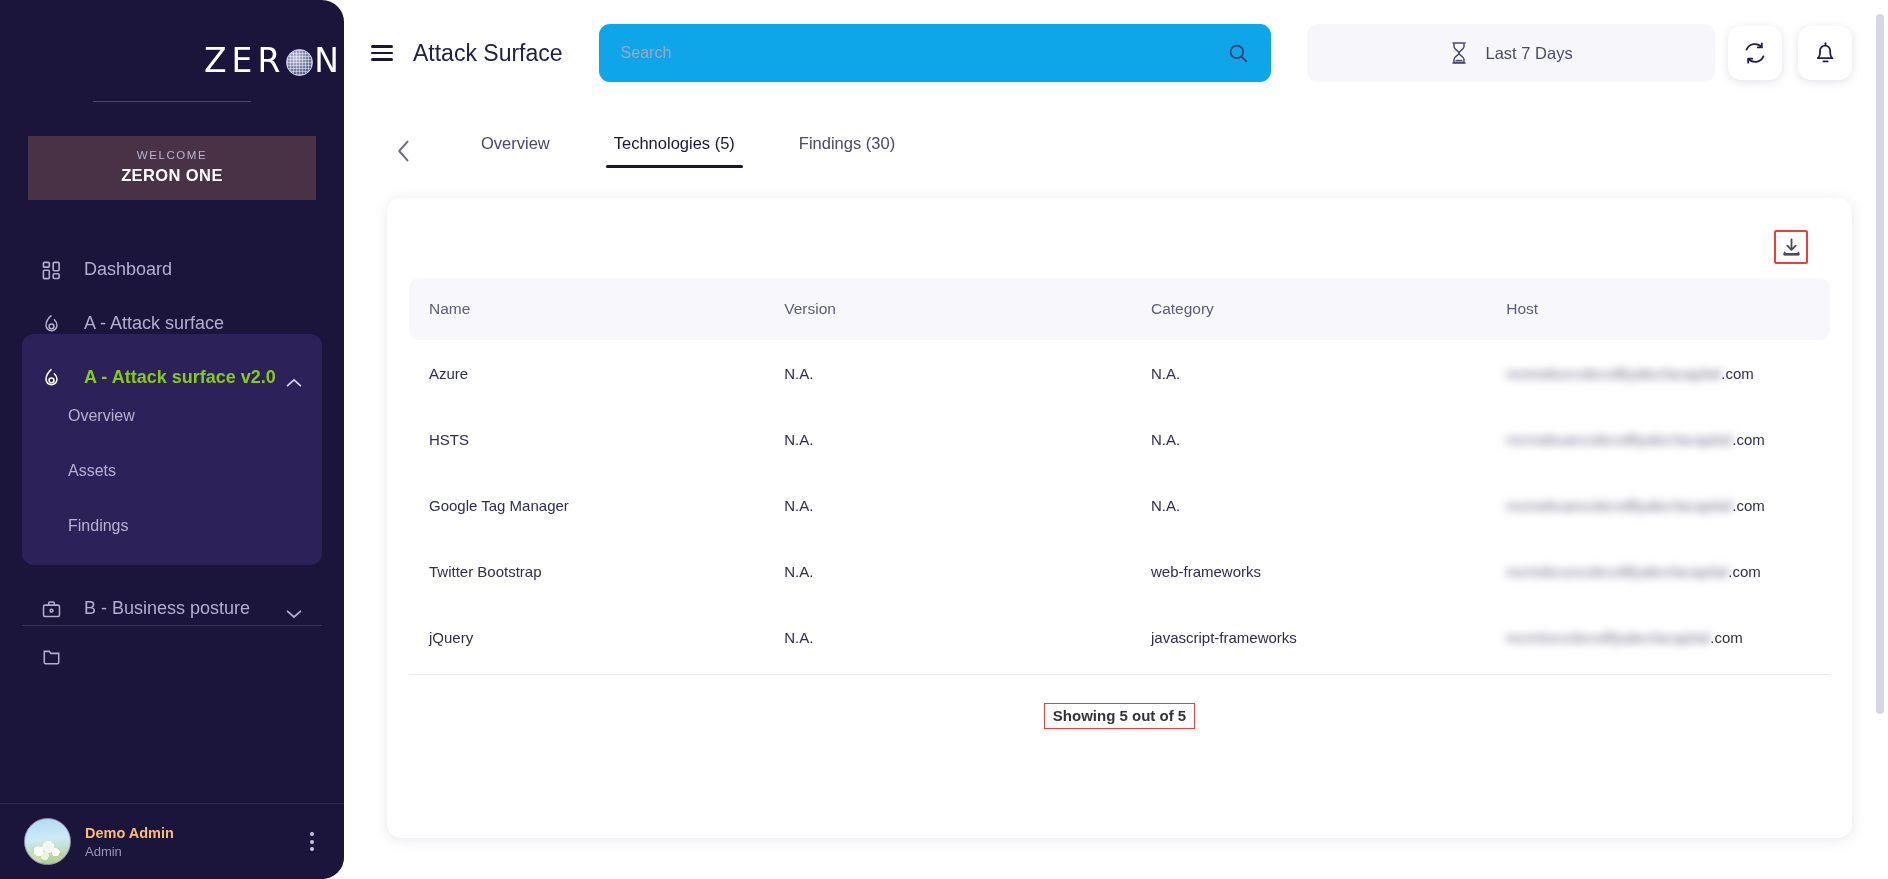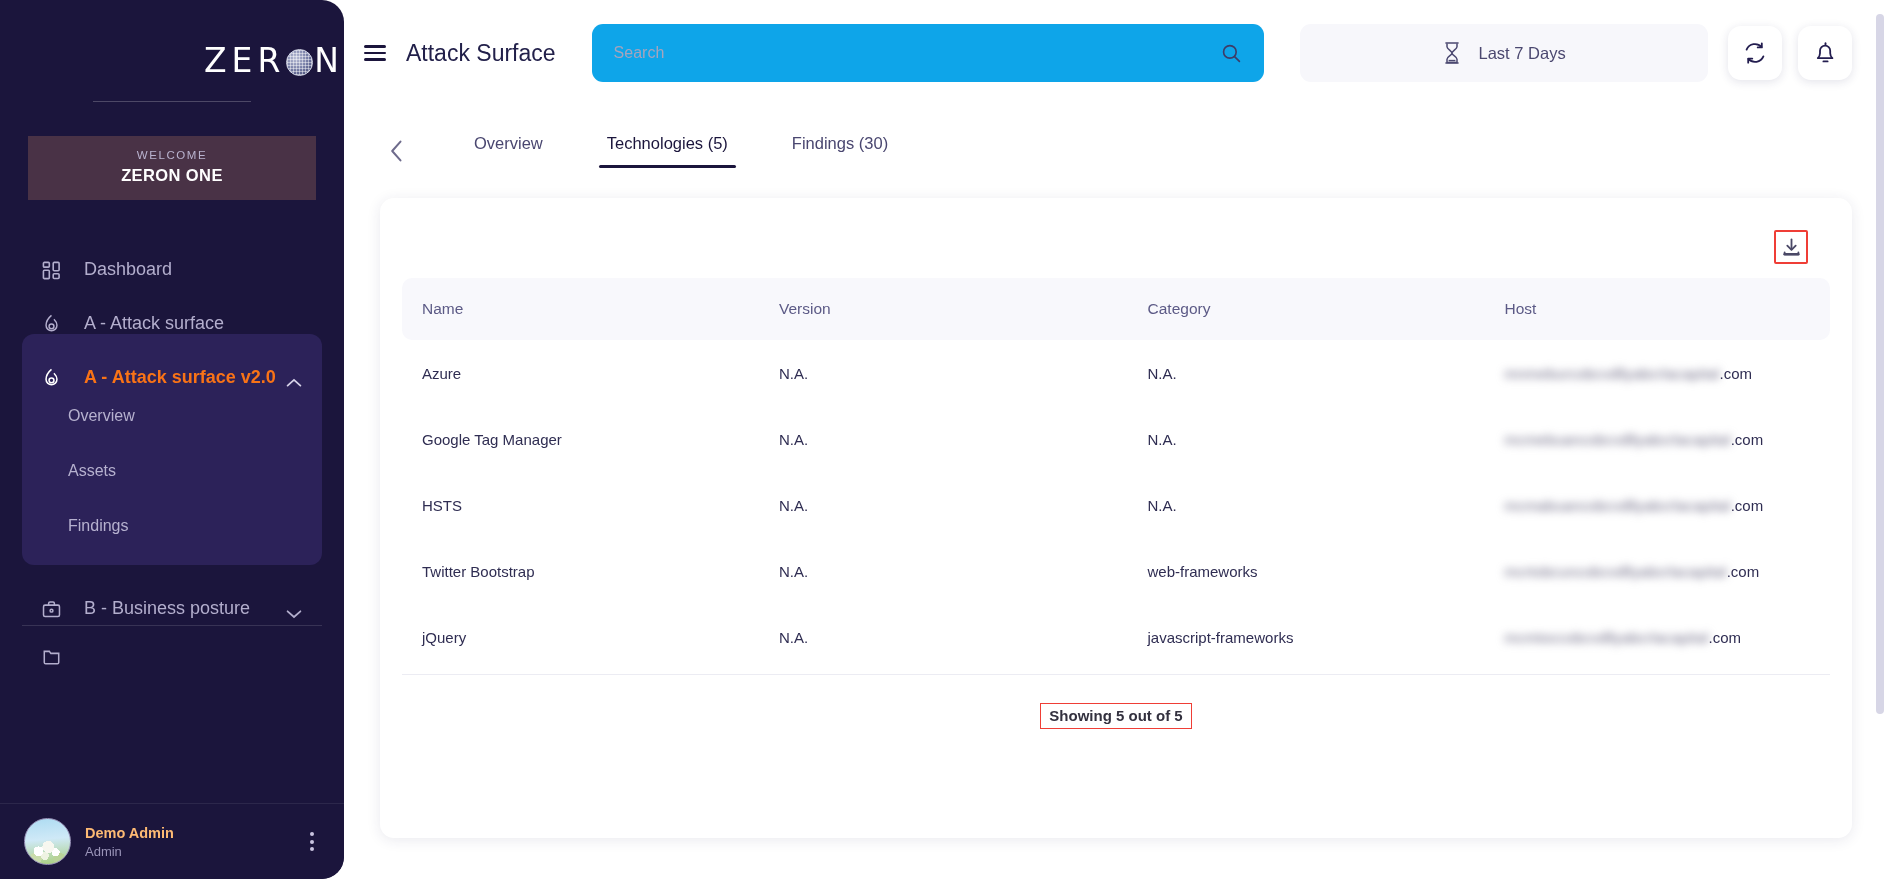--- a/index.html
+++ b/index.html
@@ -70,21 +70,21 @@
   .nav-item {
     display: flex; align-items: flex-end;
     height: 54px;
     padding: 0 20px;
     cursor: pointer;
     color: #b3aecd;
     font-size: 18px;
   }
   .nav-item .ic { width: 26px; display: flex; align-items: center; justify-content: flex-start; flex: 0 0 26px; }
   .nav-item .nav-label { margin-left: 16px; flex: 1; white-space: nowrap; }
-  .nav-item.active { color: #f97316; font-weight: 600; }
+  .nav-item.active { color: #84cc16; font-weight: 600; }
   .nav-item .chev { margin-left: auto; display: flex; align-items: center; }
   .subnav { padding-left: 46px; }
   .subnav-item {
     height: 55px; display: flex; align-items: center;
     color: #b6b1cf; font-size: 16px; cursor: pointer;
   }
   .nav-sep { height: 1px; background: rgba(255,255,255,0.13); margin: 6px 22px 0 22px; }
   .nav-item.cut { height: 40px; overflow: hidden; }
 
   .user-bar {
@@ -109,21 +109,21 @@
       linear-gradient(175deg, #aedcf2 0%, #cfe9f7 45%, #a9cf7e 100%);
     flex: 0 0 47px;
   }
   .user-meta { margin-left: 14px; flex: 1; }
   .user-name { color: #fdba74; font-size: 14.5px; font-weight: 600; }
   .user-role { color: #9a94b8; font-size: 13px; margin-top: 3px; }
   .kebab { display: flex; flex-direction: column; gap: 3.5px; padding: 6px; cursor: pointer; }
   .kebab i { width: 4px; height: 4px; border-radius: 50%; background: #c9c4e0; display: block; }
 
   
-  .main { flex: 1; height: 879px; background: #ffffff; position: relative; overflow: hidden; }
+  .main { flex: 1; height: 879px; background: #ffffff; position: relative; overflow: hidden; padding-left: 7px; }
 
   .topbar {
     height: 106px; display: flex; align-items: center;
     padding: 0 36px 0 14px;
   }
   .hamburger { display: flex; flex-direction: column; gap: 4px; cursor: pointer; padding: 6px; }
   .hamburger i { width: 22px; height: 2.6px; background: #1b153c; border-radius: 2px; display: block; }
   .page-title { font-size: 23px; color: #22204a; margin-left: 14px; white-space: nowrap; font-weight: 400; }
 
   .search-box {
@@ -477,30 +477,30 @@
           </tr>
         </thead>
         <tbody>
           <tr>
             <td>Azure</td>
             <td>N.A.</td>
             <td>N.A.</td>
             <td class="host-cell"><span class="host-redacted">mnmeburcobcvdllyabcrlacapital</span><span class="host-tld">.com</span></td>
           </tr>
           <tr>
-            <td>Google Tag Manager</td>
-            <td>N.A.</td>
-            <td>N.A.</td>
-            <td class="host-cell"><span class="host-redacted">mcmebuancobcvdllyabcrlacapital</span><span class="host-tld">.com</span></td>
+            <td>HSTS</td>
+            <td>N.A.</td>
+            <td>N.A.</td>
+            <td class="host-cell"><span class="host-redacted">mcmabuancobcvdllyabcrlacapital</span><span class="host-tld">.com</span></td>
           </tr>
           <tr>
-            <td>HSTS</td>
-            <td>N.A.</td>
-            <td>N.A.</td>
-            <td class="host-cell"><span class="host-redacted">mcmabuancobcvdllyabcrlacapital</span><span class="host-tld">.com</span></td>
+            <td>Google Tag Manager</td>
+            <td>N.A.</td>
+            <td>N.A.</td>
+            <td class="host-cell"><span class="host-redacted">mcmebuancobcvdllyabcrlacapital</span><span class="host-tld">.com</span></td>
           </tr>
           <tr>
             <td>Twitter Bootstrap</td>
             <td>N.A.</td>
             <td>web-frameworks</td>
             <td class="host-cell"><span class="host-redacted">mcrtobcuncobcvdllyabcrlacapital</span><span class="host-tld">.com</span></td>
           </tr>
           <tr>
             <td>jQuery</td>
             <td>N.A.</td>

